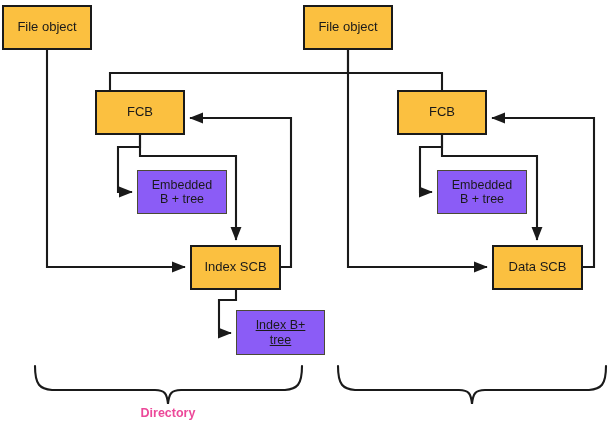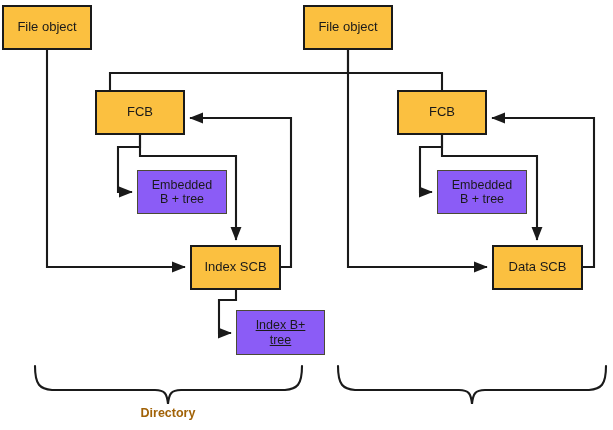--- a/index.html
+++ b/index.html
@@ -19,21 +19,21 @@
   }
   .node.orange{
     background:#fbc040;border:2px solid #1a1a1a;
     font-size:13px;
   }
   .node.cream{
     background:#8b5cf6;border:1.5px solid #4a4a35;
     font-size:12.5px;
   }
   .brace-label{
-    position:absolute;font-size:12.5px;font-weight:bold;color:#a16207;
+    position:absolute;font-size:12.5px;font-weight:bold;color:#ec4899;
     text-align:center;
   }
 </style>
 </head>
 <body>
 
 <div id="diagram-root">
 
   <svg id="wires" viewBox="0 0 613 430" xmlns="http://www.w3.org/2000/svg">
     <defs>

